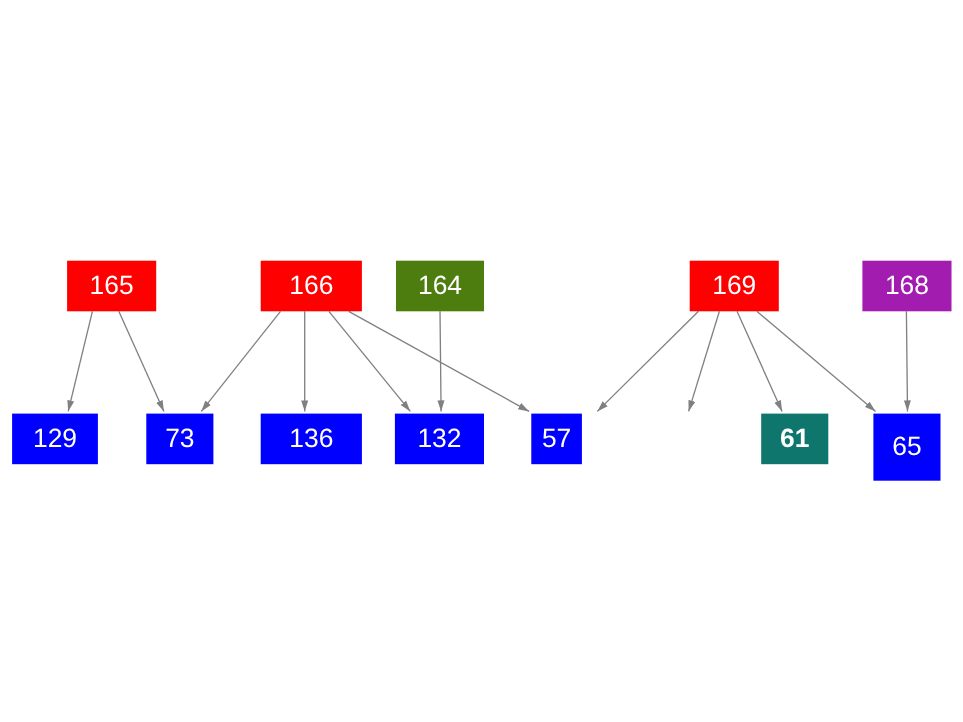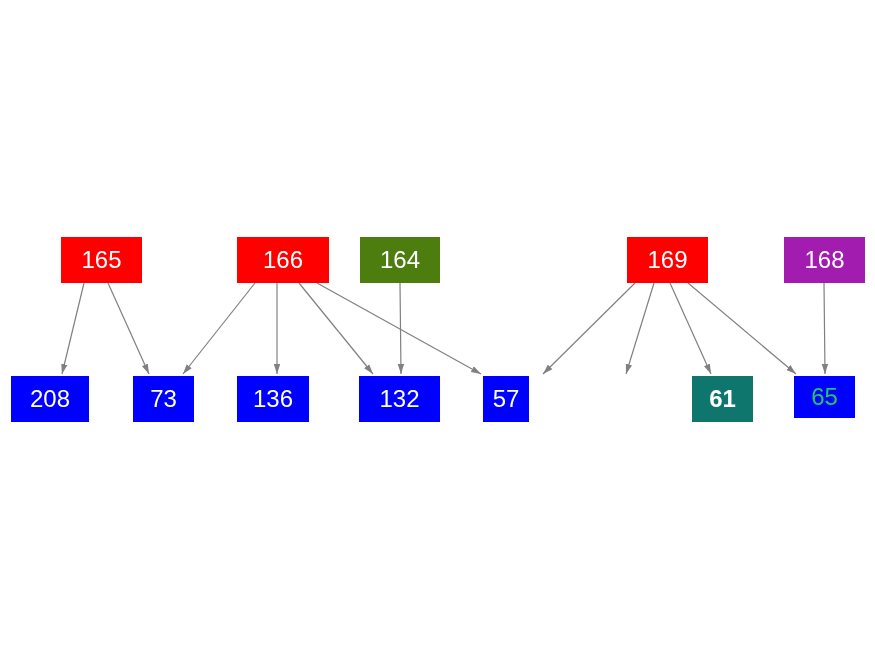--- a/index.html
+++ b/index.html
@@ -62,20 +62,20 @@
         <line x1="688" y1="283" x2="796" y2="374" class="edge" stroke="#808080" marker-end="url(#arrowhead)"></line>
         <line x1="824" y1="283" x2="825" y2="374" class="edge" stroke="#808080" marker-end="url(#arrowhead)"></line>
       </g>
   </svg>
 
 <div class="node" style="left: 61px; top: 237px; width: 81px; height: 46px; background: rgb(255, 0, 0); color: rgb(255, 255, 255);">165</div>
     <div class="node" style="left: 237px; top: 237px; width: 92px; height: 46px; background: rgb(255, 0, 0); color: rgb(255, 255, 255);">166</div>
     <div class="node" style="left: 360px; top: 237px; width: 80px; height: 46px; background: #4d7c0f; color: rgb(255, 255, 255);">164</div>
     <div class="node" style="left: 627px; top: 237px; width: 81px; height: 46px; background: rgb(255, 0, 0); color: rgb(255, 255, 255);">169</div>
     <div class="node" style="left: 784px; top: 237px; width: 81px; height: 46px; background: #a21caf; color: rgb(255, 255, 255);">168</div>
-    <div class="node" style="left: 11px; top: 376px; width: 78px; height: 46px; background: rgb(0, 0, 255); color: rgb(255, 255, 255);">208</div>
+    <div class="node" style="left: 11px; top: 376px; width: 78px; height: 46px; background: rgb(0, 0, 255); color: rgb(255, 255, 255);">129</div>
     <div class="node" style="left: 133px; top: 376px; width: 61px; height: 46px; background: rgb(0, 0, 255); color: rgb(255, 255, 255);">73</div>
-    <div class="node" style="left: 237px; top: 376px; width: 72px; height: 46px; background: rgb(0, 0, 255); color: rgb(255, 255, 255);">136</div>
+    <div class="node" style="left: 237px; top: 376px; width: 92px; height: 46px; background: rgb(0, 0, 255); color: rgb(255, 255, 255);">136</div>
     <div class="node" style="left: 359px; top: 376px; width: 81px; height: 46px; background: rgb(0, 0, 255); color: #ffffff;">132</div>
     <div class="node" style="left: 483px; top: 376px; width: 46px; height: 46px; background: rgb(0, 0, 255); color: rgb(255, 255, 255);">57</div>
     <div class="node" style="left: 692px; top: 376px; width: 61px; height: 46px; background: #0f766e; color: rgb(255, 255, 255); font-weight: bold;">61</div>
-    <div class="node" style="left: 794px; top: 376px; width: 61px; height: 42px; background: rgb(0, 0, 255); color: #22c55e;">65</div>
+    <div class="node" style="left: 794px; top: 376px; width: 61px; height: 61px; background: rgb(0, 0, 255); color: #ffffff;">65</div>
   </div>
 
 </body></html>

